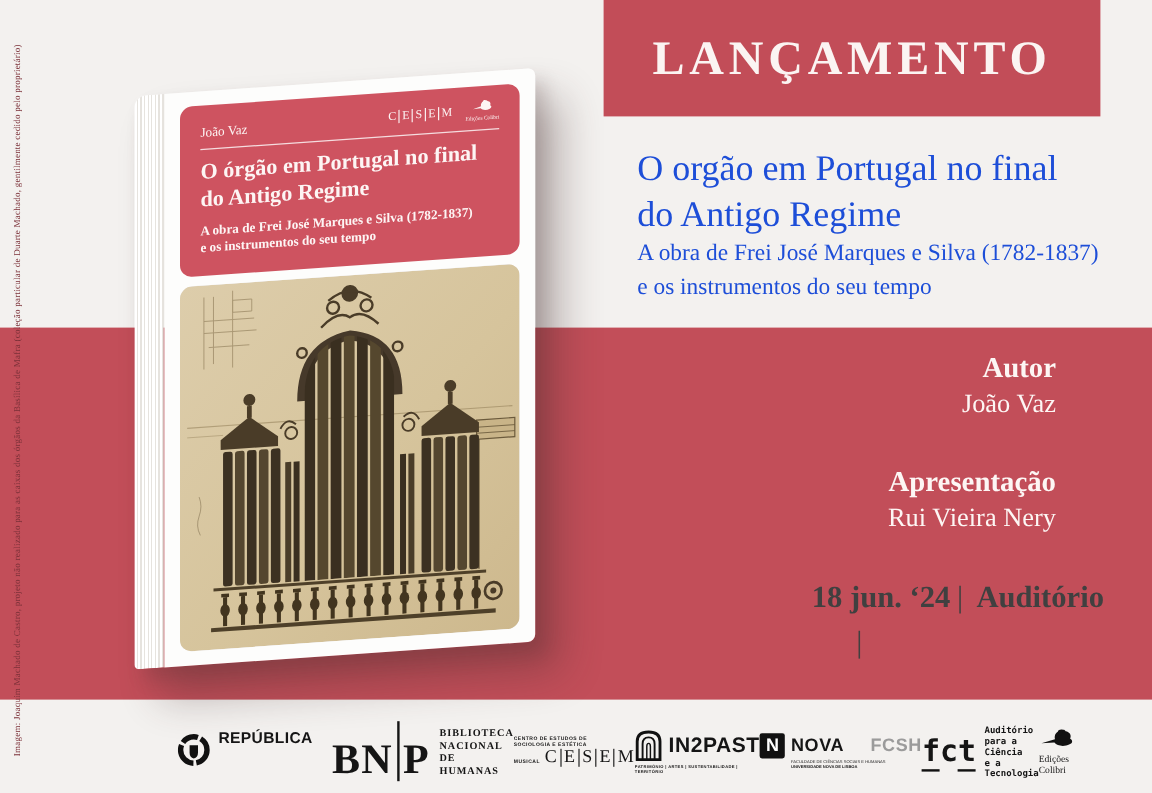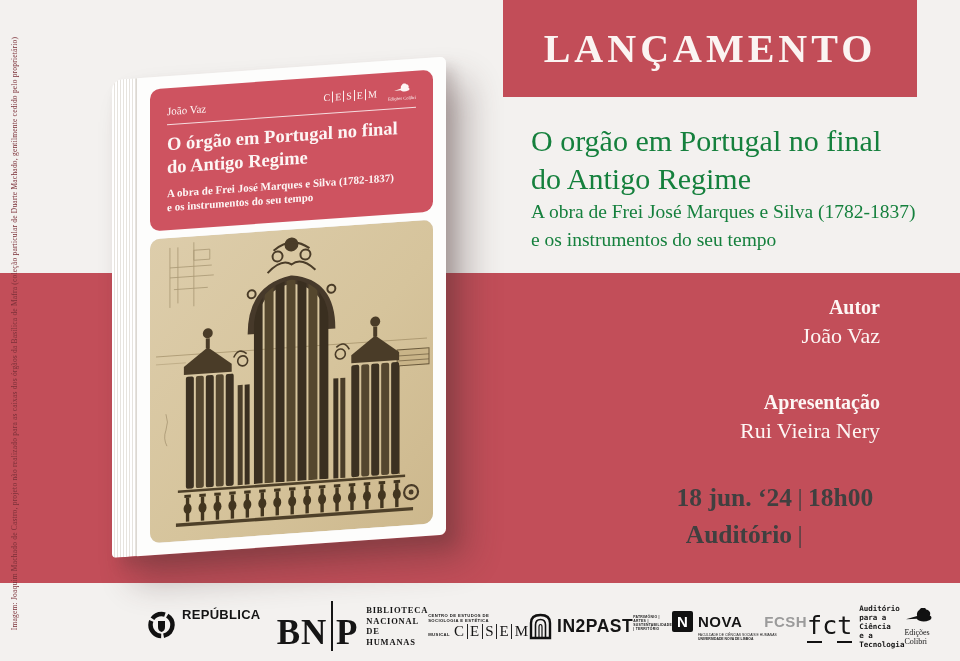--- a/index.html
+++ b/index.html
@@ -8,27 +8,27 @@
 
   
   .band-red{position:absolute;left:0;top:273px;width:960px;height:310px;background:#c24e59;}
 
   
   .banner{position:absolute;left:503px;top:0;width:414px;height:97px;background:#c24d58;
           display:flex;align-items:center;justify-content:center;}
   .banner span{color:#fbf4f2;font-size:40px;font-weight:700;letter-spacing:4px;}
 
   
-  .title-block{position:absolute;left:531px;top:122px;color:#15803d;}
+  .title-block{position:absolute;left:531px;top:122px;color:#1d4ed8;}
   .title-block .t{font-size:30px;line-height:38px;}
   .title-block .s{font-size:19.5px;line-height:28px;}
   .title-block .s:first-of-type{margin-top:11px;}
 
   .author-block{position:absolute;right:80px;top:292px;text-align:right;color:#fdf6f4;}
-  .author-block .lbl{font-size:20px;font-weight:700;line-height:30px;}
+  .author-block .lbl{font-size:24px;font-weight:700;line-height:30px;}
   .author-block .nm{font-size:22px;line-height:27px;}
   .author-block .gap{height:38px;}
 
   .datetime{position:absolute;left:640px;top:484px;width:280px;display:grid;
             grid-template-columns:1fr 16px 112px;row-gap:9px;align-items:baseline;
             color:#404040;font-size:25.5px;font-weight:700;line-height:28px;}
   .datetime .dl{text-align:right;}
   .datetime .ds{text-align:center;font-weight:400;}
   .datetime .dr{text-align:left;}
 
@@ -79,36 +79,36 @@
   .bnp-text{font-family:"Liberation Serif",serif;font-size:8.5px;font-weight:600;
             letter-spacing:.8px;line-height:10.5px;}
 
   .lg-cesem{flex-direction:column;align-items:flex-start;}
   .cesem-tiny{font-size:4.2px;font-weight:700;letter-spacing:.4px;line-height:5px;}
   .cesem-row{display:flex;align-items:flex-end;margin-top:1px;}
   .cesem-row .mus{font-size:4.2px;font-weight:700;margin-right:3px;margin-bottom:2px;letter-spacing:.4px;}
   .ces-l{font-family:"Liberation Serif",serif;font-size:15px;line-height:15px;padding:0 1px;}
   .ces-b{width:1px;height:15px;background:#222;margin:0 1.5px;}
 
-  .lg-in2past{flex-direction:row;align-items:flex-start;}
+  .lg-in2past{flex-direction:column;align-items:flex-start;}
   .i2p-row{display:flex;align-items:center;gap:5px;}
   .i2p-name{font-size:17.5px;font-weight:800;letter-spacing:.5px;}
   .i2p-sub{font-size:3.4px;font-weight:600;letter-spacing:.3px;margin-top:2px;}
 
   .lg-nova{flex-direction:column;align-items:flex-start;}
   .nv-row{display:flex;align-items:center;gap:5px;}
   .nv-sq{width:21px;height:21px;background:#111;border-radius:2px;display:flex;
          align-items:center;justify-content:center;color:#fff;font-size:15px;font-weight:800;}
   .nv-name{font-size:15px;font-weight:800;letter-spacing:.5px;}
   .nv-suffix{font-size:15px;font-weight:600;color:#9b9b9b;letter-spacing:.5px;margin-left:17px;}
   .nv-sub{margin-left:26px;font-size:3.4px;line-height:4.2px;margin-top:1px;}
   .nv-sub .b{font-weight:800;}
 
   .lg-fct{gap:7px;}
-  .fct-mark{font-family:"DejaVu Sans Mono",monospace;font-size:25px;font-weight:400;line-height:26px;}
+  .fct-mark{font-family:"DejaVu Sans Mono",monospace;font-size:25px;font-weight:700;line-height:26px;}
   .fct-mark .u{border-bottom:2.5px solid #111;padding-bottom:1px;}
   .fct-text{font-family:"DejaVu Sans Mono",monospace;font-size:7.5px;font-weight:700;line-height:9px;}
 
   .lg-colibri{flex-direction:column;align-items:center;}
   .cb-lbl{font-family:"Liberation Serif",serif;font-size:8px;margin-top:2px;}
 </style>
 </head>
 <body>
 
 <div class="poster">
@@ -279,21 +279,20 @@
     <div class="lbl">Autor</div>
     <div class="nm">João Vaz</div>
     <div class="gap"></div>
     <div class="lbl">Apresentação</div>
     <div class="nm">Rui Vieira Nery</div>
   </div>
 
   <div class="datetime">
     <span class="dl">18 jun. ‘24</span>
     <span class="ds">|</span>
-    <span class="dr">18h00</span>
     <span class="dl">Auditório</span>
     <span class="ds">|</span>
   </div>
 
   <div class="logos">
 
     <div class="lg lg-republica">
       <svg width="27" height="30" viewBox="0 0 27 30">
         <circle cx="13.5" cy="14" r="11" fill="none" stroke="#111" stroke-width="4.5" stroke-dasharray="15 2.5 21 2.5 14 2.5"></circle>
         <path d="M10,10 h7 v6 q0,4 -3.5,5 q-3.5,-1 -3.5,-5 Z" fill="#111"></path>

